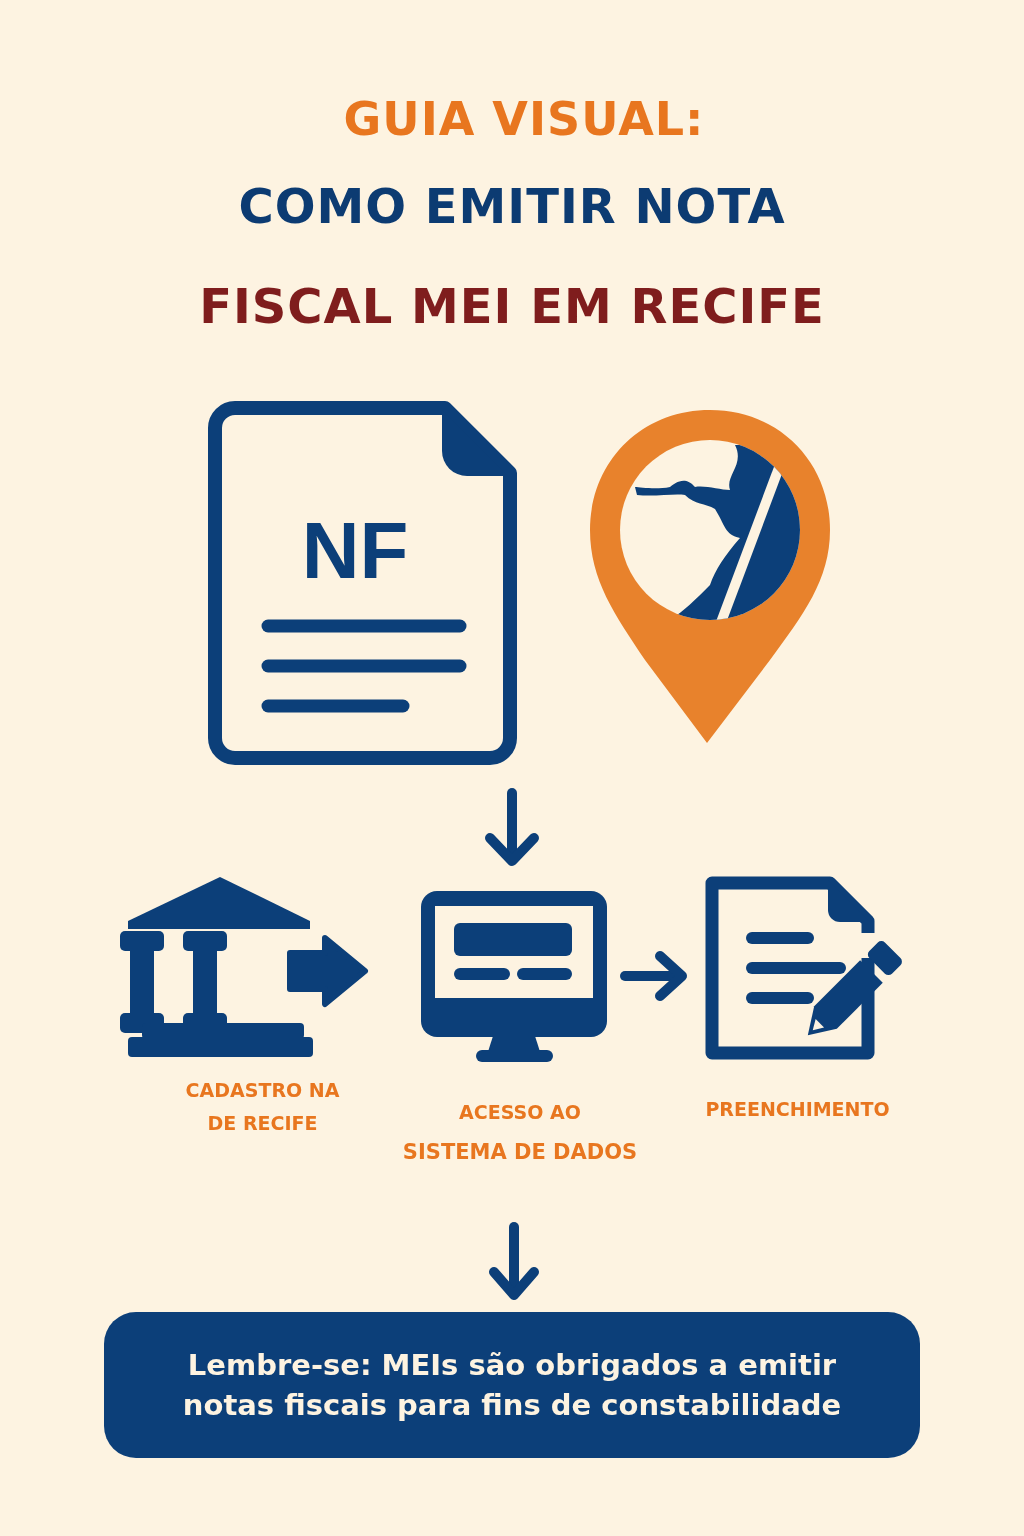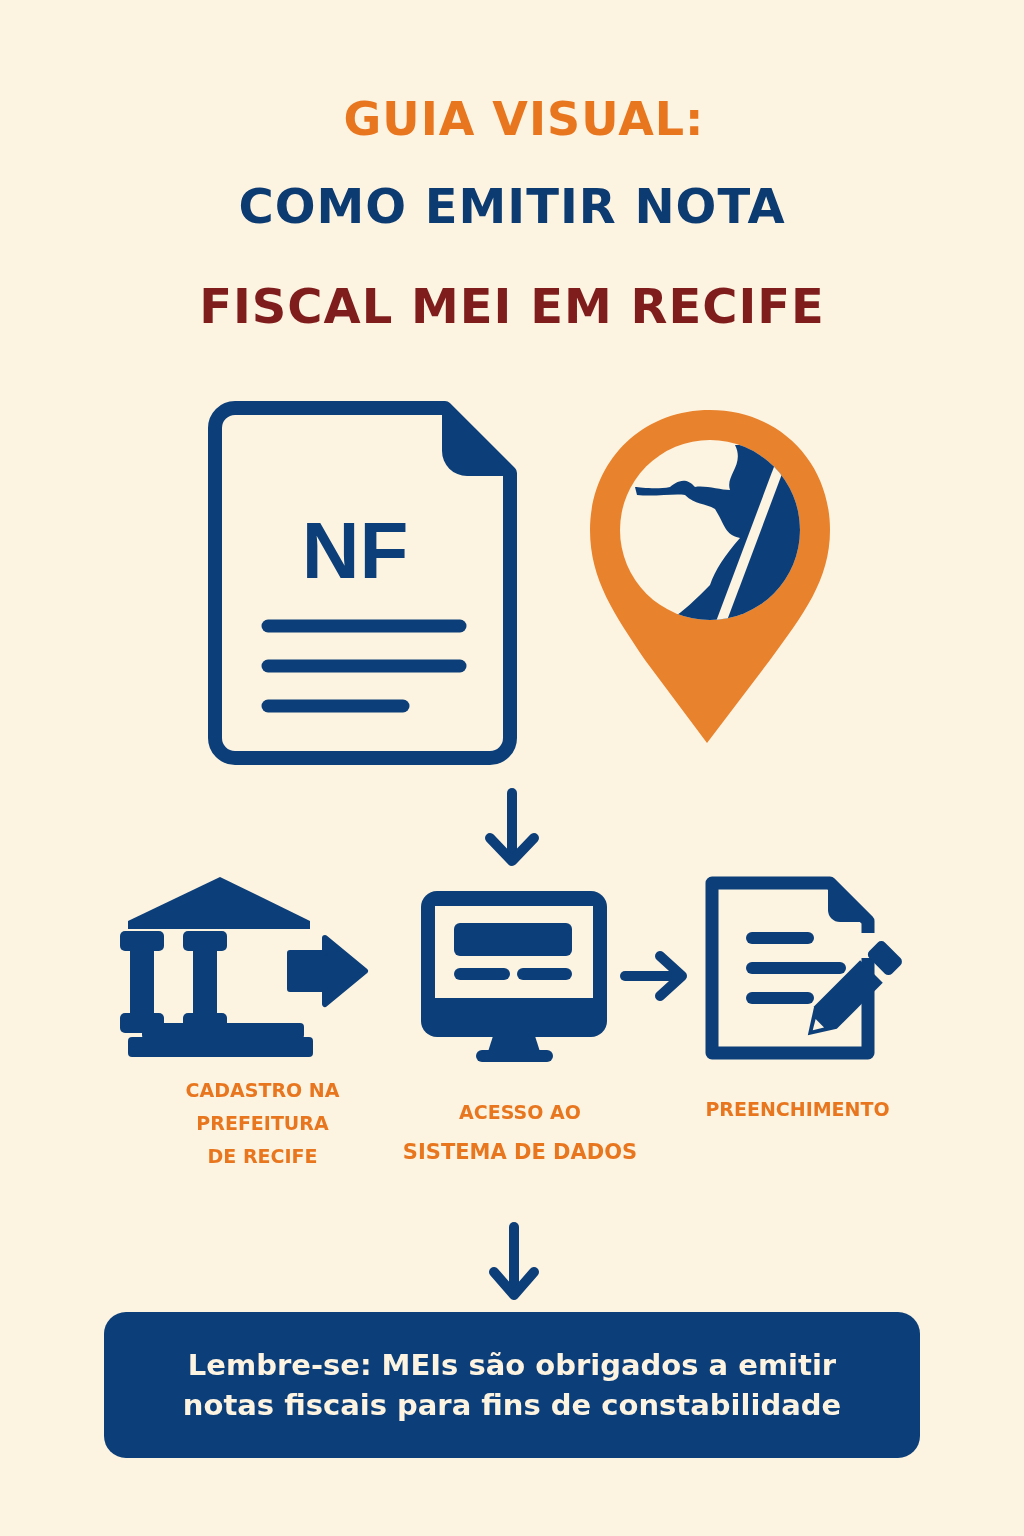--- a/index.html
+++ b/index.html
@@ -8,21 +8,21 @@
     font-family:"DejaVu Sans", sans-serif;
   }
   .title { position:absolute; left:0; width:1024px; text-align:center; font-weight:bold; letter-spacing:1px; }
   .t1 { top:92px; font-size:46px; color:#e8761f;padding-left:12px; }
   .t2 { top:178px; font-size:48px; color:#0c3b72; }
   .t3 { top:262px; font-size:48px; color:#7f1d1d;margin-top:16px; }
   .abs { position:absolute; }
   .lbl { position:absolute; text-align:center; color:#e8761f; font-weight:bold; font-size:19px; line-height:33px; }
   .note {
     position:absolute; left:104px; top:1312px; width:816px; height:146px;
-    background:#0c3f79; border-radius:22px; color:#fdf3e1;
+    background:#0c3f79; border-radius:32px; color:#fdf3e1;
     display:flex; align-items:center; justify-content:center; text-align:center;
     font-size:29px; font-weight:bold; line-height:40px;
   }
   .note span { display:block; }
 </style>
 </head>
 <body>
 
 <div class="title t1">GUIA VISUAL:</div>
 <div class="title t2">COMO EMITIR NOTA</div>
@@ -90,21 +90,20 @@
   <line x1="52" y1="130" x2="108" y2="130" stroke="#0c3f79" stroke-width="12" stroke-linecap="round"></line>
   <g transform="translate(175,100) rotate(45)">
     <rect x="-16" y="-25" width="32" height="22" rx="5" fill="#0c3f79"></rect>
     <path d="M-16 5 H16 V70 L0 95 L-16 70 Z" fill="#0c3f79"></path>
     <path d="M-6 78 L0 88 L6 78 Z" fill="#fdf3e1"></path>
   </g>
 </svg>
 
 <div class="lbl" style="left:150px;top:1074px;width:225px">
   <div>CADASTRO NA</div>
-  <div>PREFEITURA</div>
   <div>DE RECIFE</div>
 </div>
 <div class="lbl" style="left:390px;top:1092px;width:260px;line-height:40px">
   <div>ACESSO AO</div>
   <div style="font-size:21px">SISTEMA DE DADOS</div>
 </div>
 <div class="lbl" style="left:690px;top:1093px;width:215px">
   <div>PREENCHIMENTO</div>
 </div>
 

